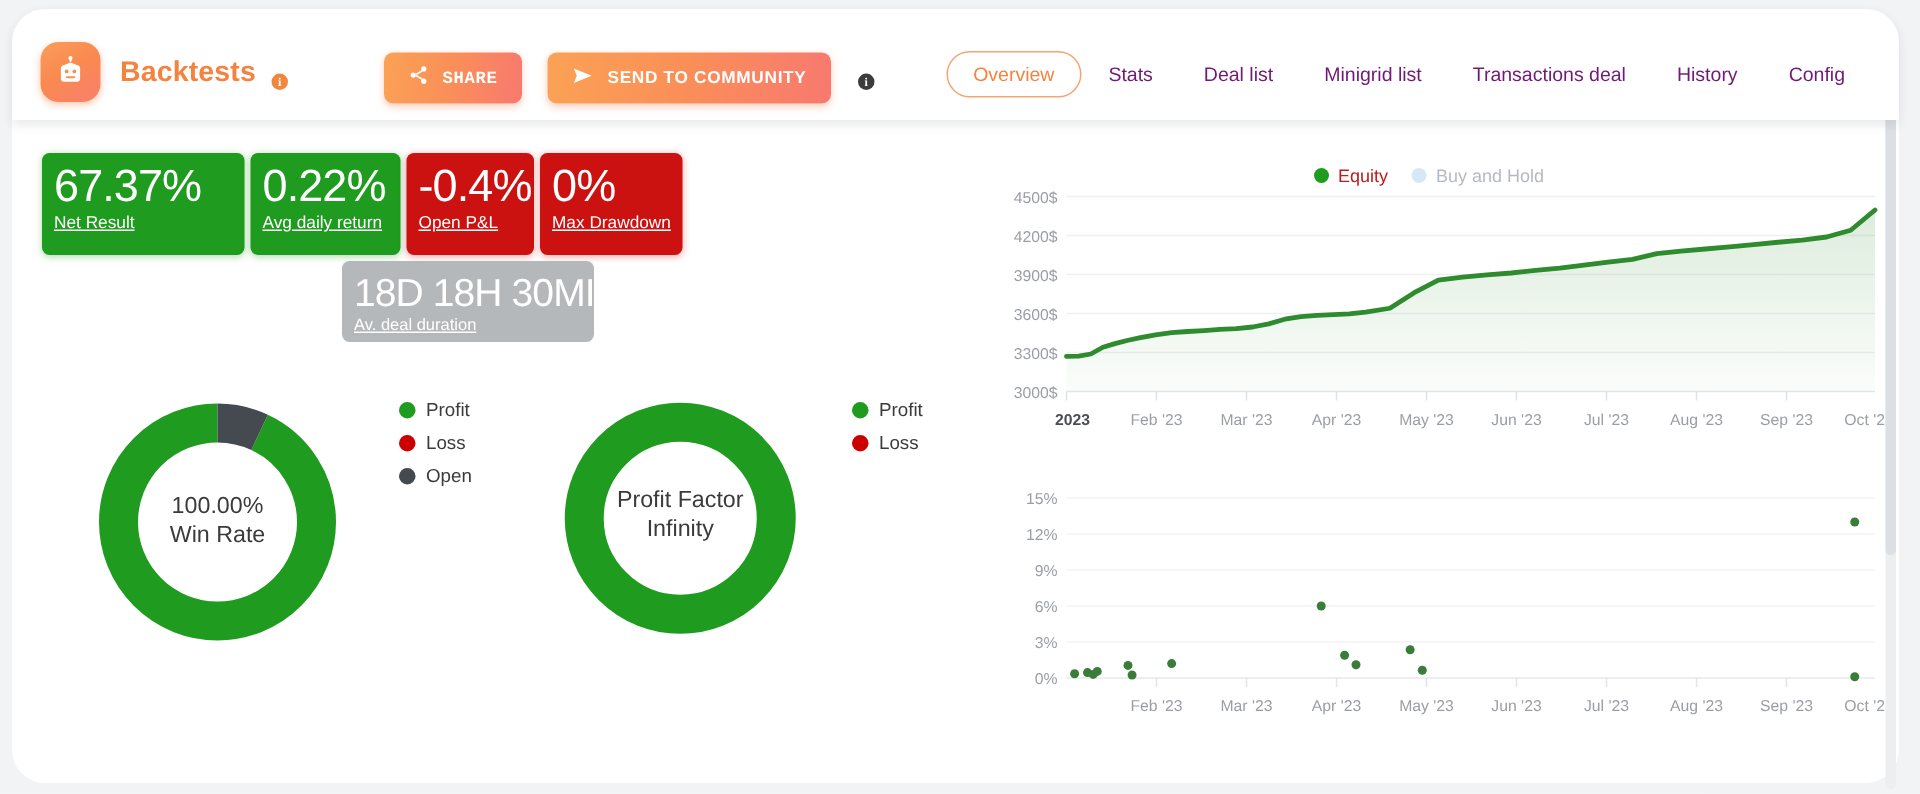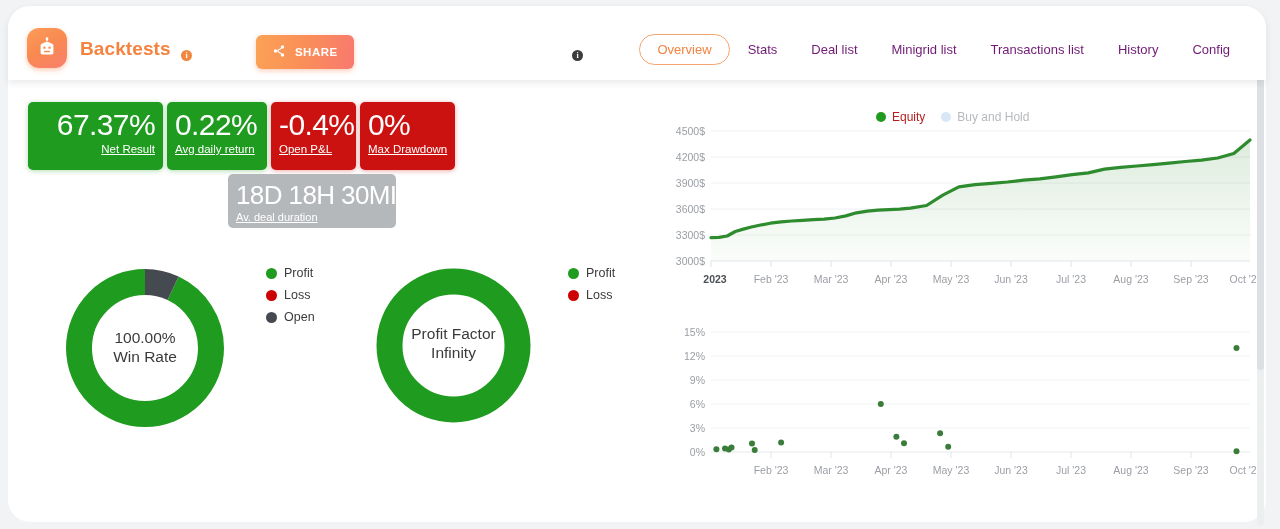--- a/index.html
+++ b/index.html
@@ -58,21 +58,21 @@
     position: absolute; top: 29px; height: 34px;
     border: none; border-radius: 6px; cursor: pointer;
     color: #fff; font-size: 11.5px; font-weight: bold;
     letter-spacing: .45px;
     display: flex; align-items: center; gap: 9px;
     padding: 0 16px;
     background: linear-gradient(100deg,#fba255 0%,#fa8f58 48%,#f8796f 100%);
     box-shadow: 0 2px 5px rgba(250,140,95,.42);
     font-family: "Liberation Sans", sans-serif;
   }
-  .btn-share { left: 248px; }
+  .btn-share { left: 248px; font-family: Liberation Mono, monospace; }
   .btn-send  { left: 357px; }
   .hdr-info-dot { position: absolute; left: 564px; top: 40px; }
   .tabs {
     position: absolute; right: 20px; top: 28px;
     display: flex; align-items: center; gap: 2px;
   }
   .tab {
     font-size: 13px; color: #701a75; padding: 7px 16px;
     cursor: pointer; white-space: nowrap;
   }
@@ -153,37 +153,45 @@
           <svg width="14" height="14" viewBox="0 0 24 24" fill="#ffffff">
             <circle cx="18" cy="5" r="3"></circle>
               <circle cx="18" cy="19" r="3"></circle>
               <circle cx="6" cy="12" r="3"></circle>
             <path d="M8.6 10.6l7-4 .9 1.7-7 4zM8.6 13.4l7 4 .9-1.7-7-4z"></path>
           </svg>
         </span>
         <span>SHARE</span>
       </button>
 
+      <button class="btn btn-send">
+        <span>
+          <svg width="15" height="15" viewBox="0 0 24 24" fill="#ffffff">
+            <path d="M2.5 4.2l19 7.8-19 7.8 3.1-7.8z"></path>
+          </svg>
+        </span>
+        <span>SEND TO COMMUNITY</span>
+      </button>
 
       <div class="hdr-info-dot">
         <span class="info-dot dark">i</span>
       </div>
 
       <div class="tabs">
         <div class="tab active">Overview</div>
         <div class="tab">Stats</div>
         <div class="tab">Deal list</div>
         <div class="tab">Minigrid list</div>
-        <div class="tab">Transactions list</div>
+        <div class="tab">Transactions deal</div>
         <div class="tab">History</div>
         <div class="tab">Config</div>
       </div>
     </div>
 
-    <div class="stat green" style="left:20px;  top:96px;  width:135px; height:68px;text-align:right;">
+    <div class="stat green" style="left:20px;  top:96px;  width:135px; height:68px;">
       <div class="val">67.37%</div>
       <div class="lbl">Net Result</div>
     </div>
     <div class="stat green" style="left:159px; top:96px;  width:100px; height:68px;">
       <div class="val">0.22%</div>
       <div class="lbl">Avg daily return</div>
     </div>
     <div class="stat red" style="left:263px; top:96px;  width:85px;  height:68px;">
       <div class="val">-0.4%</div>
       <div class="lbl">Open P&amp;L</div>

